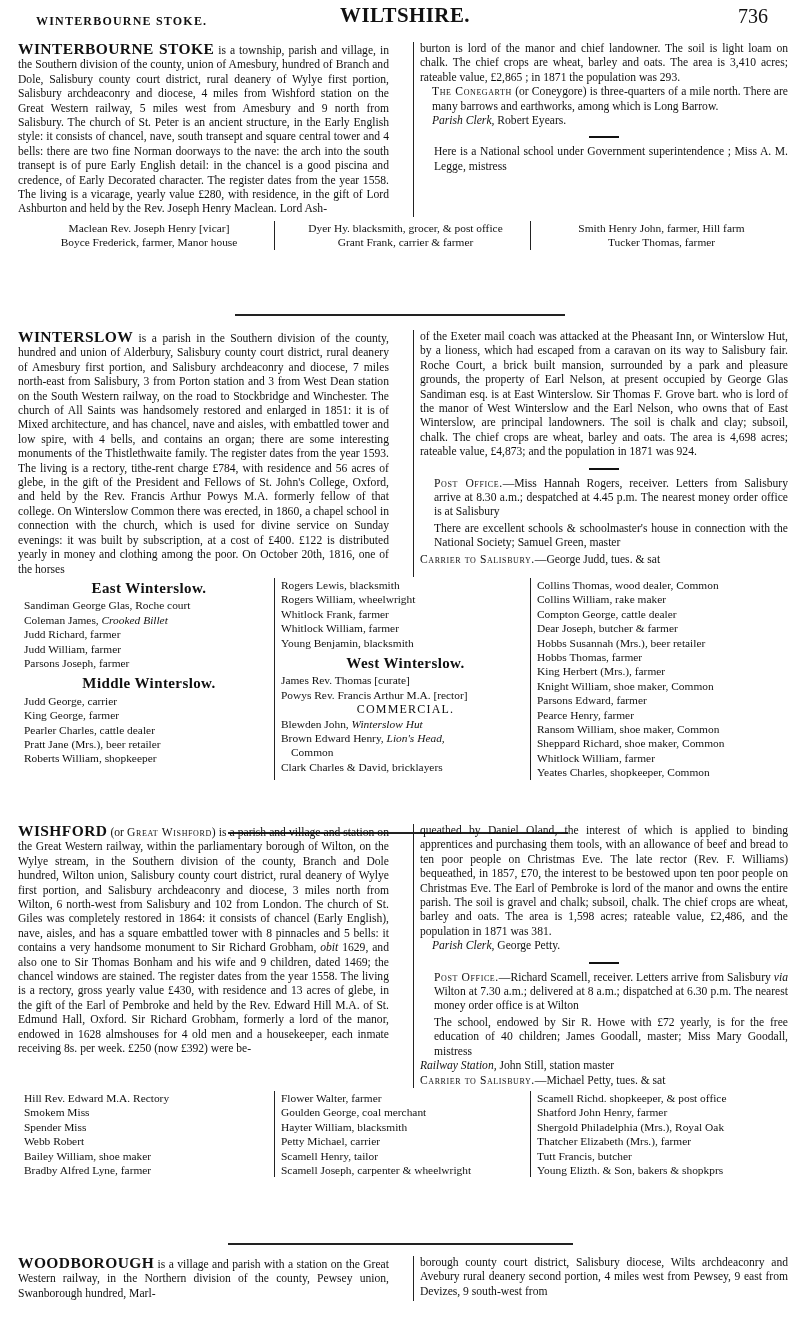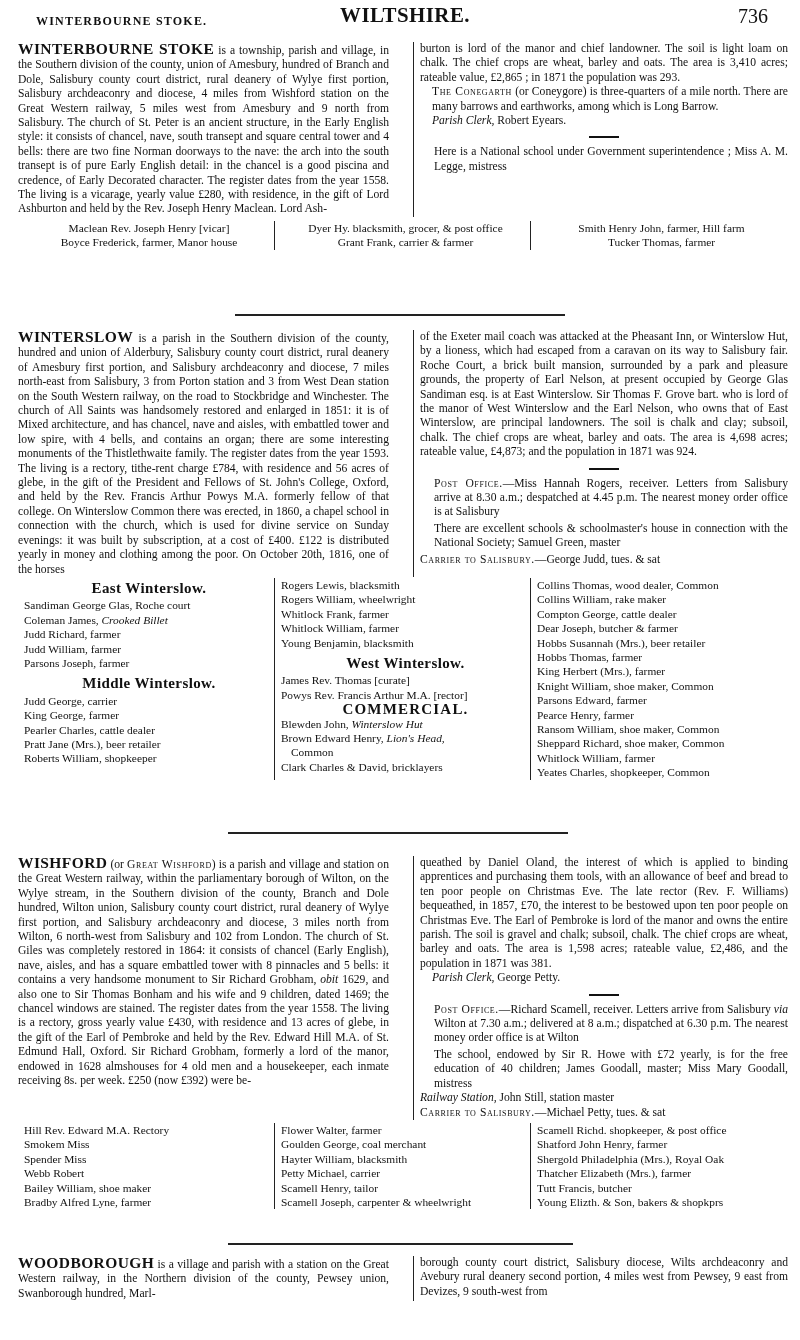--- a/index.html
+++ b/index.html
@@ -44,21 +44,21 @@
     position: absolute; height: 1.5px; background: #222;
   }
   .short-rule {
     width: 30px; height: 2px; background: #111; margin: 8px auto 7px auto;
   }
   .dir { display: flex; width: 770px; }
   .dcol { width: 256px; padding-left: 6px; font-size: 11.4px; line-height: 14.4px; white-space: nowrap; overflow: hidden; }
   .dcol + .dcol { border-left: 1.4px solid #222; }
   .dcol:first-child { border-left: none; padding-left: 6px; }
   .subhead { text-align: center; font-weight: bold; font-size: 15px; margin: 3px 0 3px 0; letter-spacing: 0.4px; }
-  .commercial { text-align: center; font-size: 15px; letter-spacing: 1.2px; font-variant: small-caps; font-weight: bold; }
+  .commercial { text-align: center; font-size: 12px; letter-spacing: 1.2px; font-variant: small-caps; font-weight: normal; }
   .cont { padding-left: 10px; }
 </style>
 </head>
 <body>
 
 <div class="header">
   <span class="hdr-left">WINTERBOURNE STOKE.</span>
   <span class="hdr-center">WILTSHIRE.</span>
   <span class="hdr-right">736</span>
 </div>
@@ -151,21 +151,21 @@
       <div>Ransom William, shoe maker, Common</div>
       <div>Sheppard Richard, shoe maker, Common</div>
       <div>Whitlock William, farmer</div>
       <div>Yeates Charles, shopkeeper, Common</div>
     </div>
   </div>
 </div>
 
 <div class="rule" style="top:832px; left:228px; width:340px;"></div>
 
-<div class="section" style="top:856px;">
+<div class="section" style="top:824px;">
   <div class="cols">
     <div class="col left">
       <p><span class="lead">WISHFORD</span><span> (or </span><span class="sc">Great Wishford</span><span>) is a parish and village and station on the Great Western railway, within the parliamentary borough of Wilton, on the Wylye stream, in the Southern division of the county, Branch and Dole hundred, Wilton union, Salisbury county court district, rural deanery of Wylye first portion, and Salisbury archdeaconry and diocese, 3 miles north from Wilton, 6 north-west from Salisbury and 102 from London. The church of St. Giles was completely restored in 1864: it consists of chancel (Early English), nave, aisles, and has a square embattled tower with 8 pinnacles and 5 bells: it contains a very handsome monument to Sir Richard Grobham, </span><span class="it">obit</span><span> 1629, and also one to Sir Thomas Bonham and his wife and 9 children, dated 1469; the chancel windows are stained. The register dates from the year 1558. The living is a rectory, gross yearly value £430, with residence and 13 acres of glebe, in the gift of the Earl of Pembroke and held by the Rev. Edward Hill M.A. of St. Edmund Hall, Oxford. Sir Richard Grobham, formerly a lord of the manor, endowed in 1628 almshouses for 4 old men and a housekeeper, each inmate receiving 8s. per week. £250 (now £392) were be-</span></p>
     </div>
     <div class="col right">
       <p>queathed by Daniel Oland, the interest of which is applied to binding apprentices and purchasing them tools, with an allowance of beef and bread to ten poor people on Christmas Eve. The late rector (Rev. F. Williams) bequeathed, in 1857, £70, the interest to be bestowed upon ten poor people on Christmas Eve. The Earl of Pembroke is lord of the manor and owns the entire parish. The soil is gravel and chalk; subsoil, chalk. The chief crops are wheat, barley and oats. The area is 1,598 acres; rateable value, £2,486, and the population in 1871 was 381.</p>
       <p class="indent"><span class="it">Parish Clerk,</span><span> George Petty.</span></p>
       <div class="short-rule"></div>
       <p class="hang"><span class="sc">Post Office.</span><span>—Richard Scamell, receiver. Letters arrive from Salisbury </span><span class="it">via</span><span> Wilton at 7.30 a.m.; delivered at 8 a.m.; dispatched at 6.30 p.m. The nearest money order office is at Wilton</span></p>
       <p class="hang" style="margin-top:2px;">The school, endowed by Sir R. Howe with £72 yearly, is for the free education of 40 children; James Goodall, master; Miss Mary Goodall, mistress</p>

